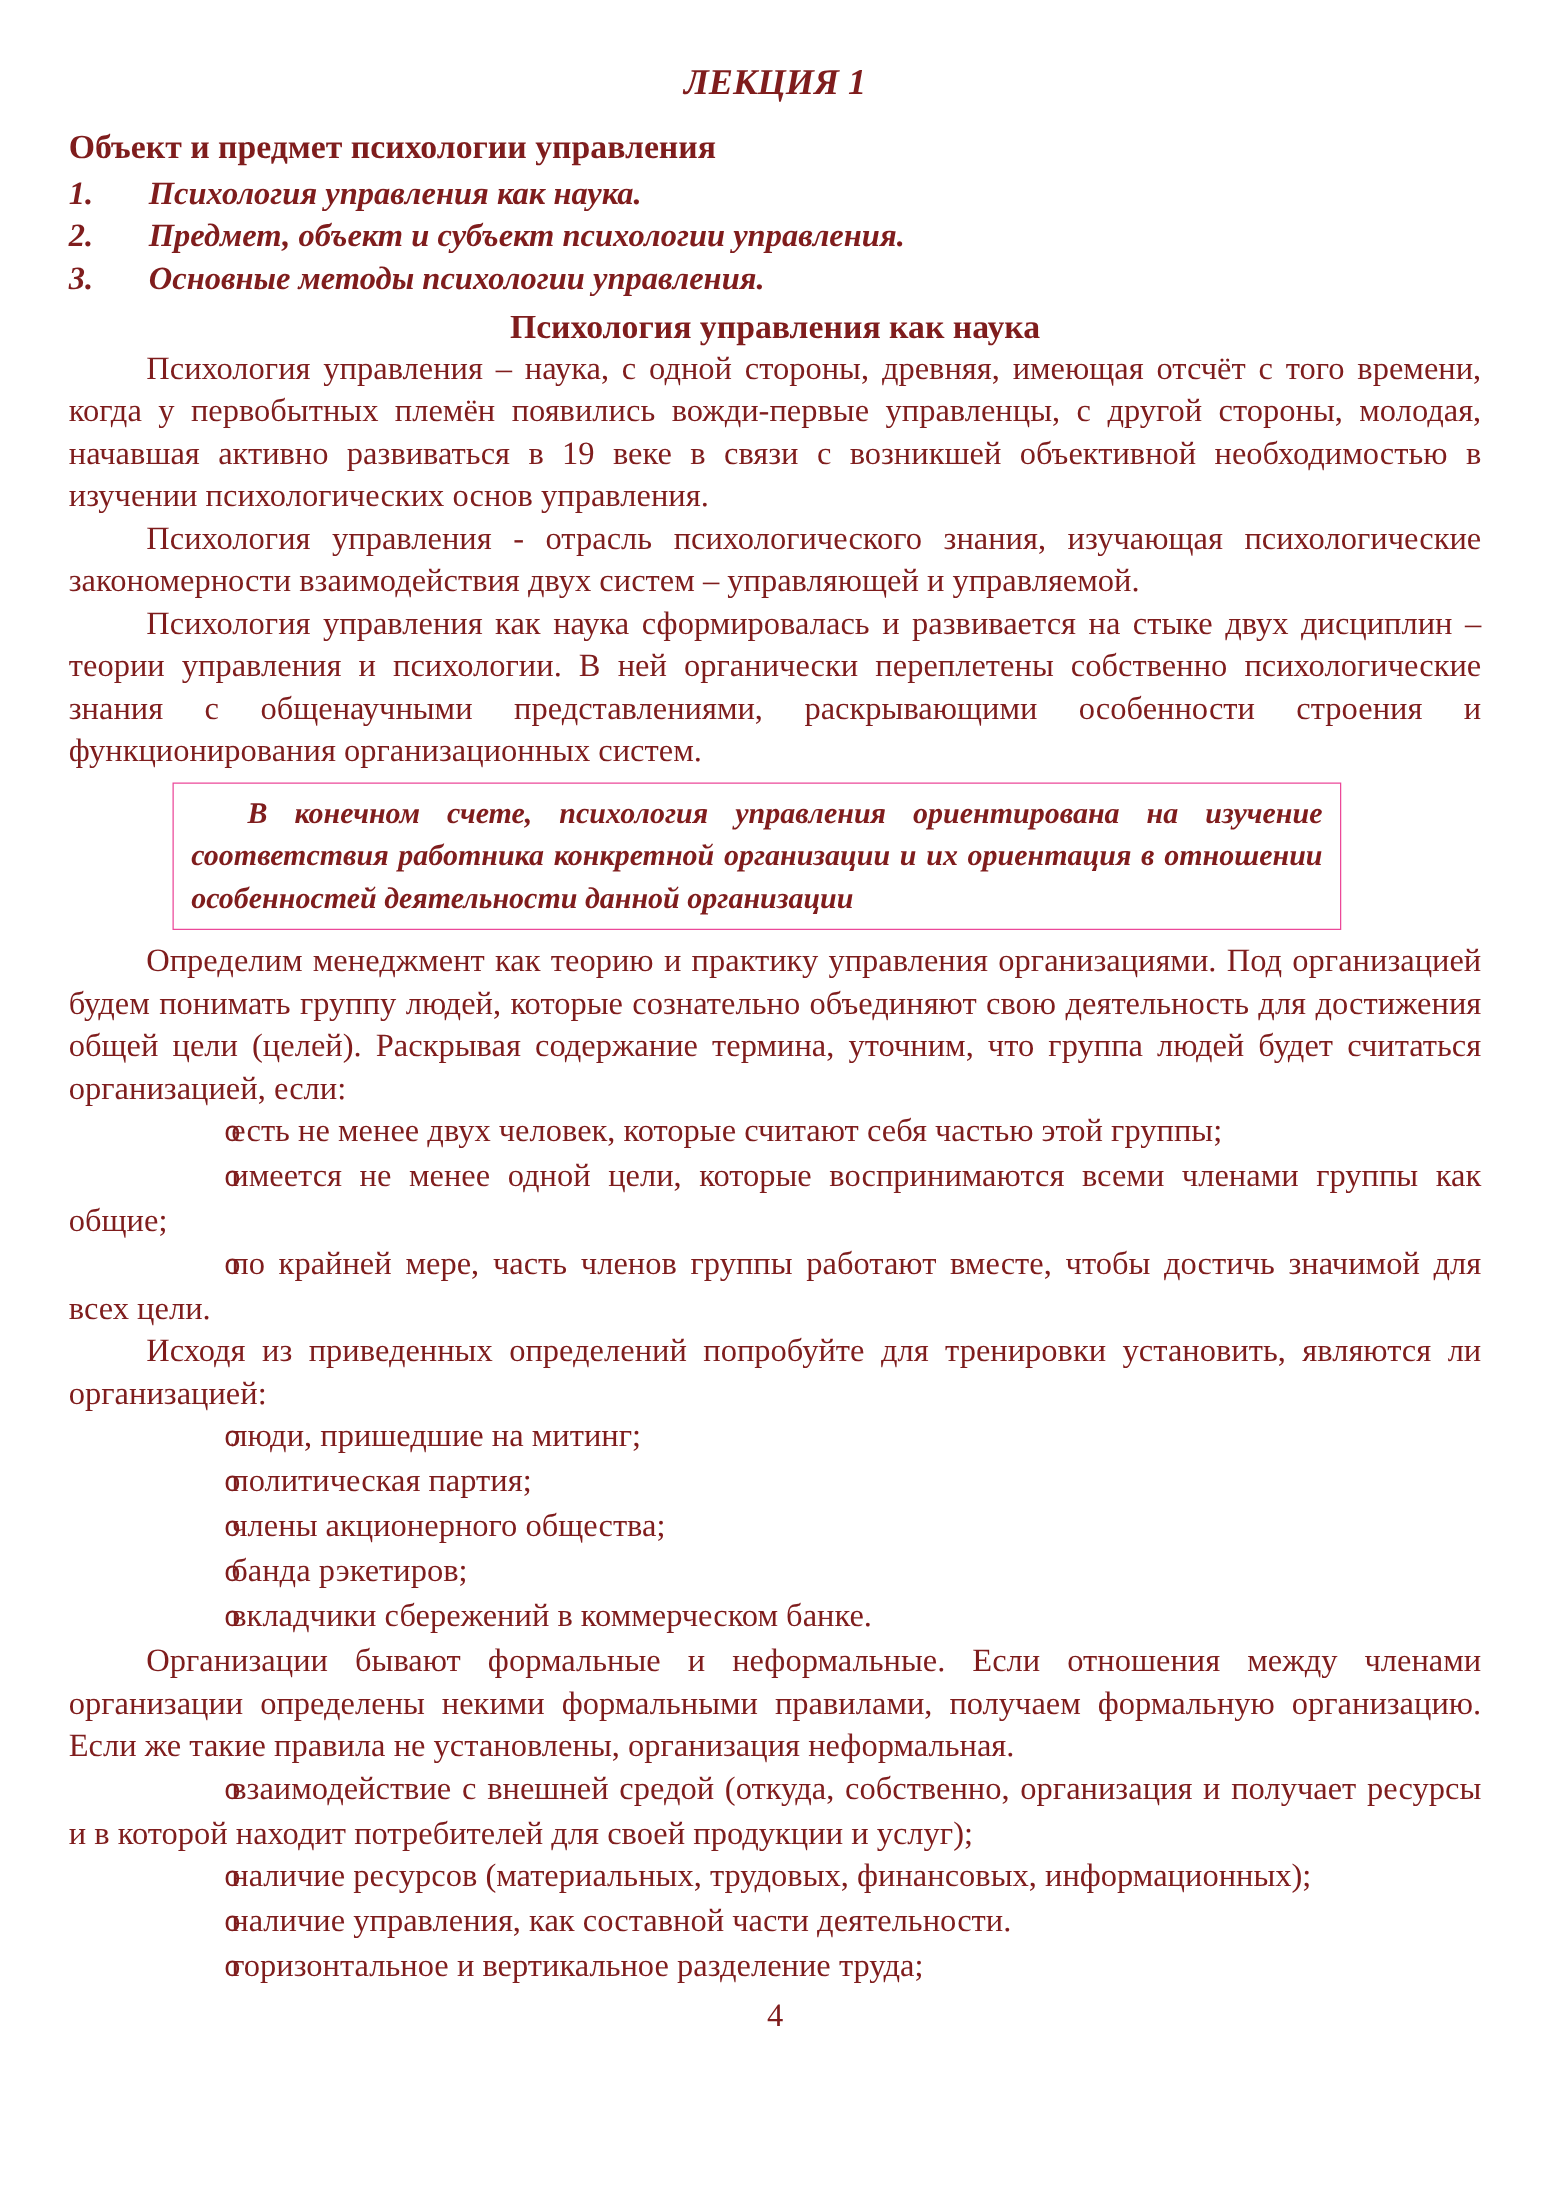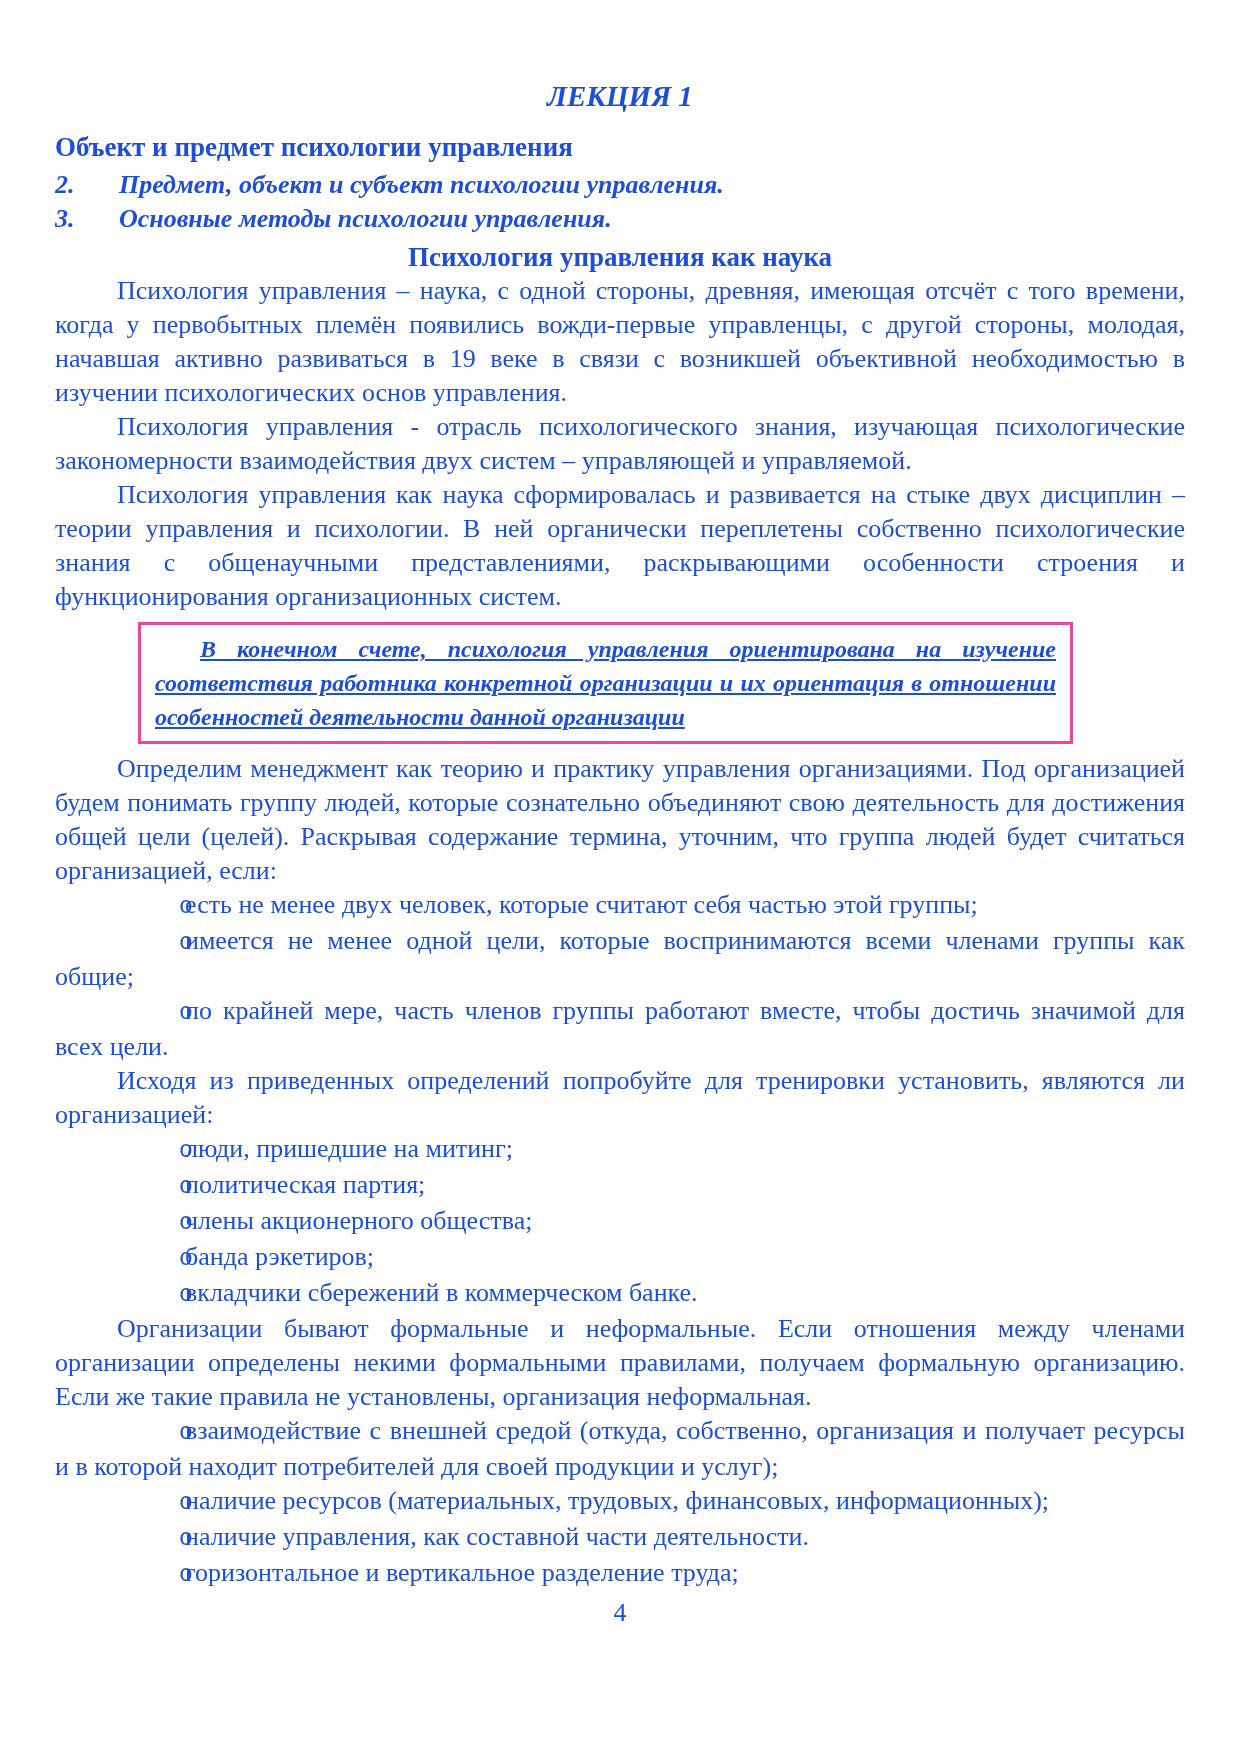--- a/index.html
+++ b/index.html
@@ -5,23 +5,23 @@
   html, body {
     margin: 0;
     padding: 0;
     background: #ffffff;
   }
   .page {
     position: relative;
     width: 1240px;
     height: 1755px;
     box-sizing: border-box;
-    padding: 78px 55px 0 55px;
+    padding: 48px 55px 0 55px;
     background: #ffffff;
-    color: #1d4ed8;
+    color: #7f1d1d;
     font-family: "Liberation Serif", "DejaVu Serif", serif;
     font-size: 26px;
     line-height: 34px;
     overflow: hidden;
   }
   .doc-title {
     margin: 0 0 16px 0;
     text-align: center;
     font-size: 29px;
     line-height: 36px;
@@ -53,23 +53,22 @@
     line-height: 34px;
     font-weight: bold;
   }
   p.body-p {
     margin: 0;
     text-indent: 62px;
     text-align: justify;
   }
   .note-box {
     margin: 8px 112px 8px 83px;
-    border: 3px solid #ec4899;
+    border: 1px solid #ec4899;
     padding: 7px 14px;
-    text-decoration: underline;
   }
   .note-box p {
     margin: 0;
     text-indent: 45px;
     text-align: justify;
     font-weight: bold;
     font-style: italic;
     font-size: 24px;
     line-height: 34px;
   }
@@ -94,20 +93,21 @@
 </head>
 <body>
 
 <div class="page">
 
   <h1 class="doc-title">ЛЕКЦИЯ 1</h1>
 
   <h2 class="doc-subtitle">Объект и предмет психологии управления</h2>
 
   <div class="agenda">
+    <p class="agenda-item"><span class="agenda-num">1.</span><span class="agenda-text">Психология управления как наука.</span></p>
     <p class="agenda-item"><span class="agenda-num">2.</span><span class="agenda-text">Предмет, объект и субъект психологии управления.</span></p>
     <p class="agenda-item"><span class="agenda-num">3.</span><span class="agenda-text">Основные методы психологии управления.</span></p>
   </div>
 
   <h3 class="section-heading">Психология управления как наука</h3>
 
   <p class="body-p">Психология управления – наука, с одной стороны, древняя, имеющая отсчёт с того времени, когда у первобытных племён появились вожди-первые управленцы, с другой стороны, молодая, начавшая активно развиваться в 19 веке в связи с возникшей объективной необходимостью в изучении психологических основ управления.</p>
   <p class="body-p">Психология управления - отрасль психологического знания, изучающая психологические закономерности взаимодействия двух систем – управляющей и управляемой.</p>
   <p class="body-p">Психология управления как наука сформировалась и развивается на стыке двух дисциплин – теории управления и психологии. В ней органически переплетены собственно психологические знания с общенаучными представлениями, раскрывающими особенности строения и функционирования организационных систем.</p>
 

